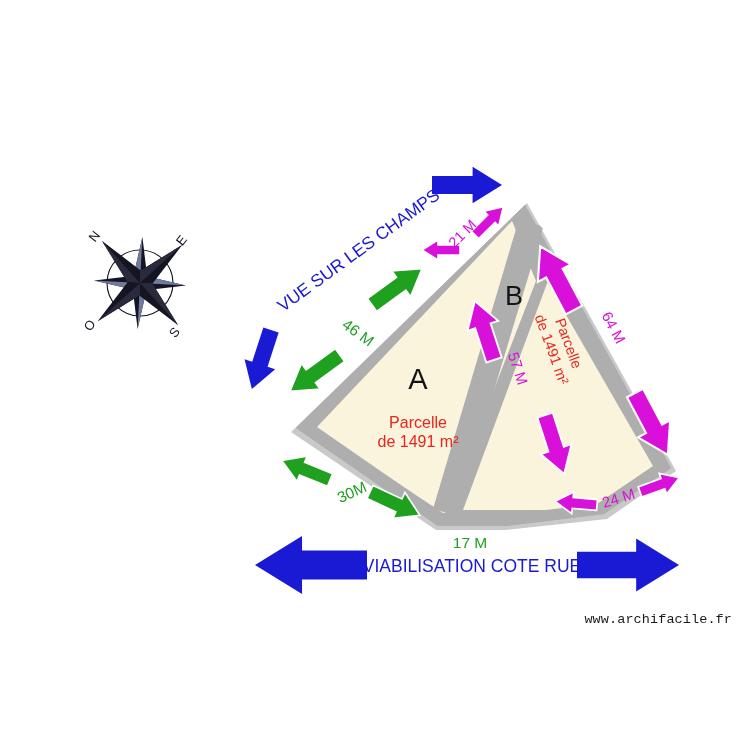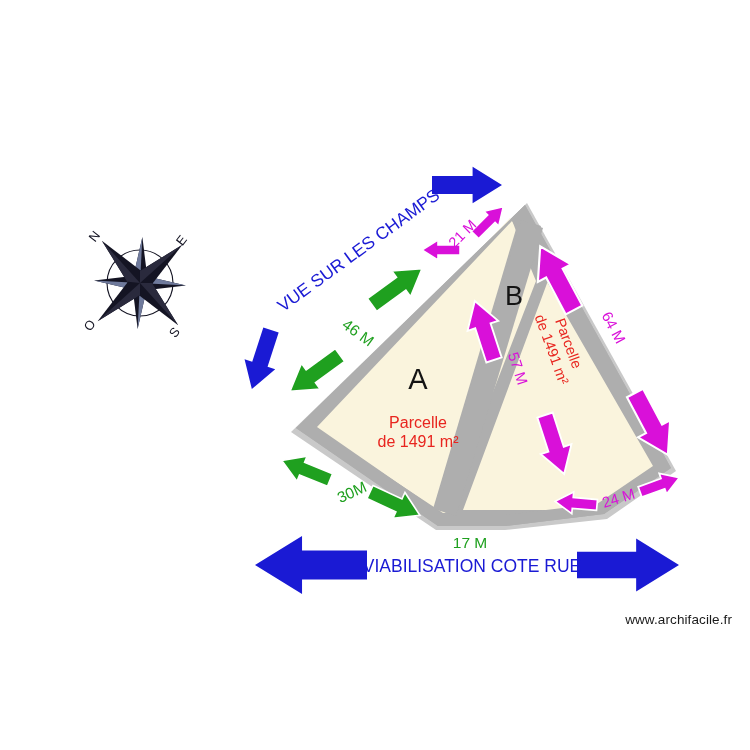--- a/index.html
+++ b/index.html
@@ -24,21 +24,21 @@
   }
   .svg-text {
     font-family: "Liberation Sans", sans-serif;
   }
   #watermark {
     position: absolute;
     right: 18px;
     top: 612px;
     font-size: 13.5px;
     color: #1a1a1a;
-    font-family: Liberation Sans, sans-serif;
+    font-family: Liberation Mono, monospace;
     letter-spacing: 0.1px;
     white-space: nowrap;
   }
 </style>
 </head>
 <body>
 
 <svg id="plan-canvas" viewBox="0 0 750 750" xmlns="http://www.w3.org/2000/svg">
 
   <defs>

